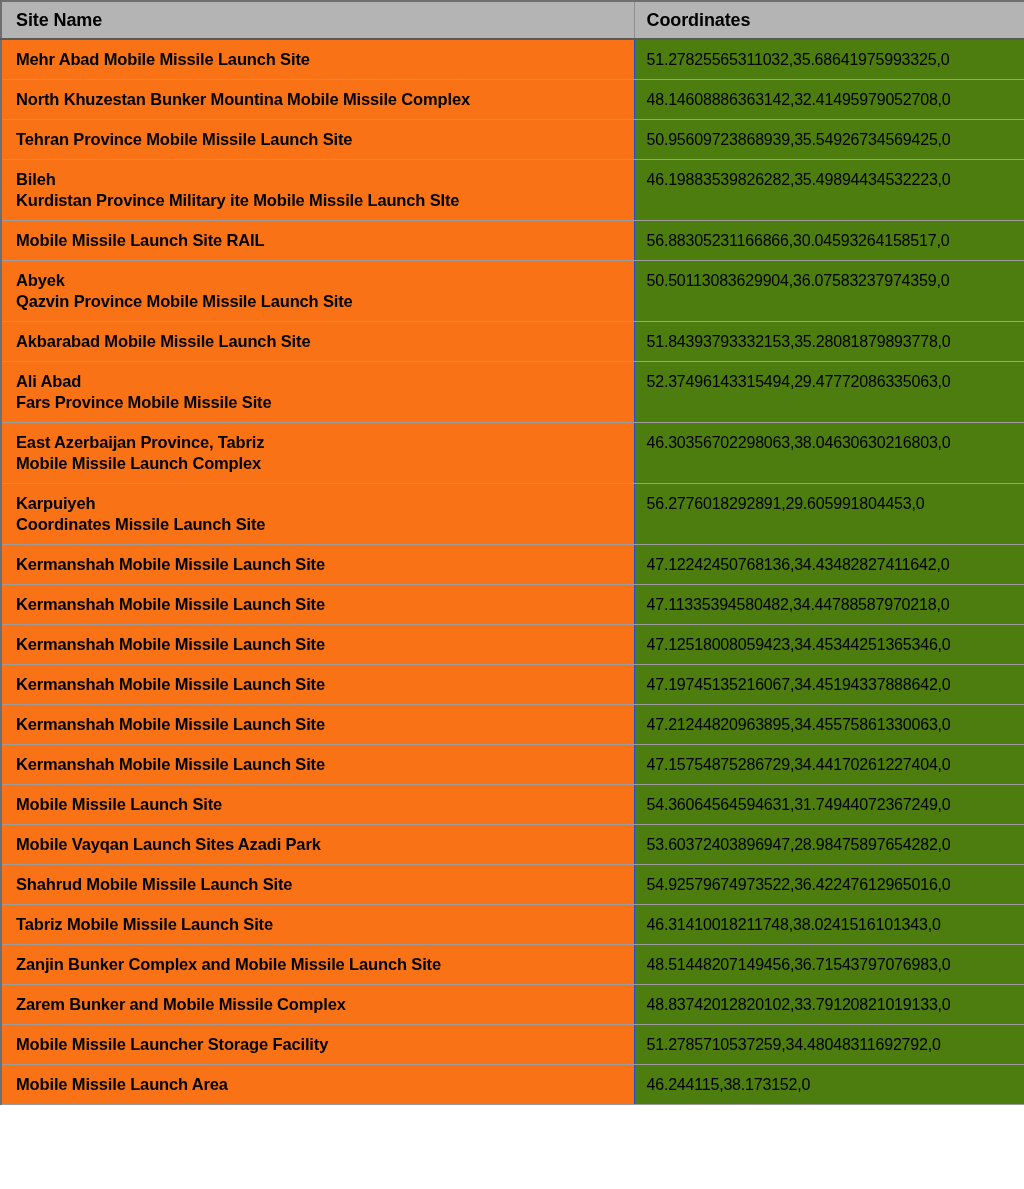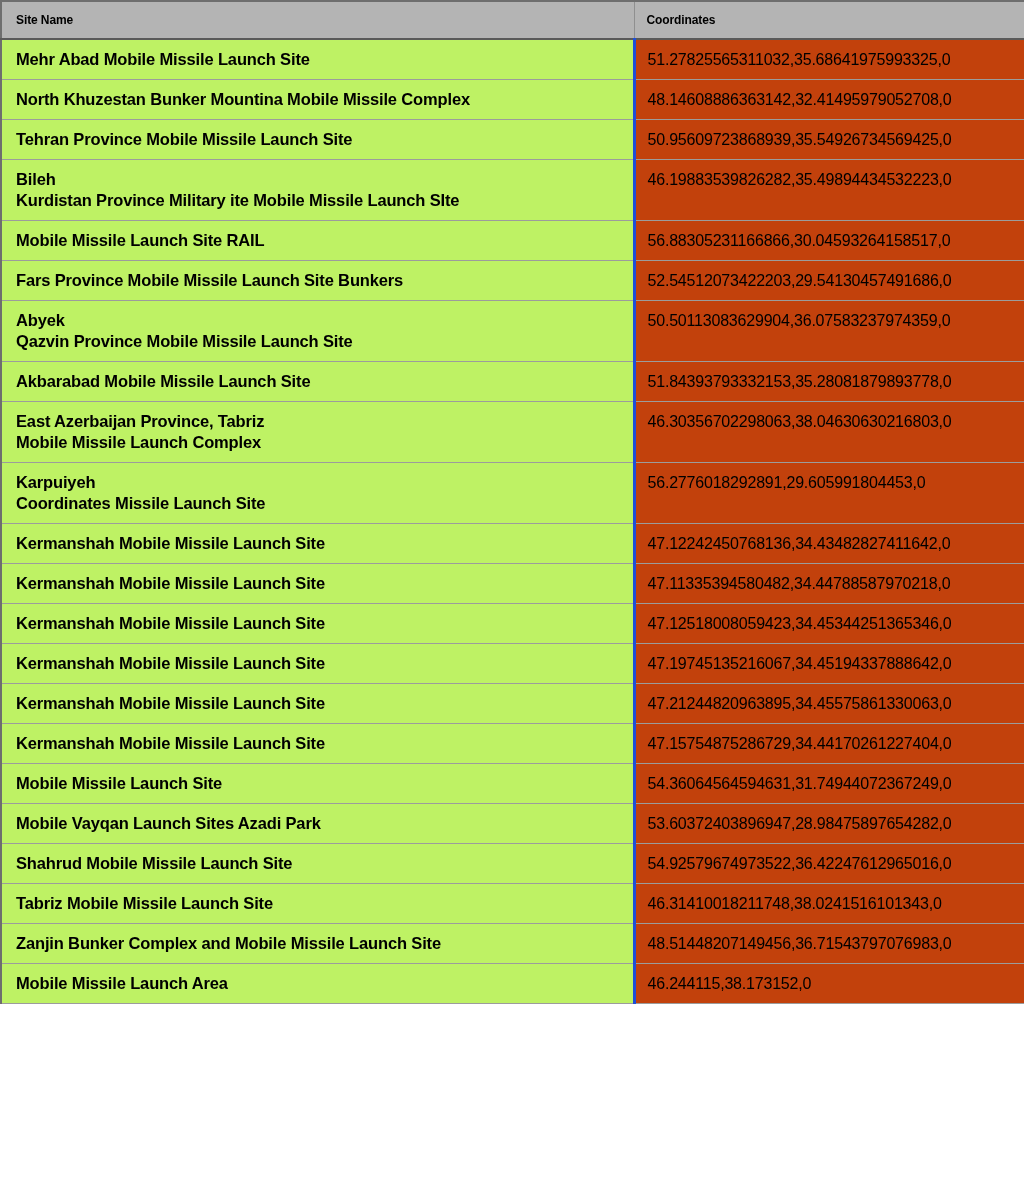--- a/index.html
+++ b/index.html
@@ -29,48 +29,48 @@
 
   
   thead th {
     background: #b4b4b4;
     border-top: 2px solid #6e6e6e;
     border-bottom: 2px solid #5a5a5a;
     border-right: 1px solid #8f8f8f;
     text-align: left;
     vertical-align: middle;
     font-weight: bold;
-    font-size: 12px;
+    font-size: 18px;
     letter-spacing: -0.1px;
     color: #000000;
     height: 38px;
     padding: 0 0 0 14px;
   }
   thead th.h-name { border-left: 2px solid #6e6e6e; }
   thead th.h-coord { border-right: 2px solid #b91c1c; padding-left: 12px; margin-left: 32px; }
 
   
   tbody td {
     vertical-align: top;
     color: #000000;
     border-bottom: 1px solid #9c9c9c;
   }
   td.name {
-    background: #bef264;
+    background: #f97316;
     border-left: 2px solid #6e6e6e;
-    border-right: 3px solid #1d4ed8;
+    border-right: 1px solid #1d4ed8;
     font-weight: bold;
     font-size: 16.5px;
     letter-spacing: -0.15px;
     line-height: 21px;
     padding: 9px 8px 9px 14px;
     white-space: pre-line;
   }
   td.coord {
-    background: #c2410c;
+    background: #4d7c0f;
     border-right: 2px solid #6e6e6e;
     font-weight: normal;
     font-size: 16px;
     letter-spacing: -0.2px;
     line-height: 21px;
     padding: 9px 4px 9px 12px;
   }
   tbody tr:last-child td { border-bottom: 1px solid #9c9c9c; }
 </style>
 </head>
@@ -104,31 +104,32 @@
         <tr>
           <td class="name">Bileh
 Kurdistan Province Military ite Mobile Missile Launch SIte</td>
           <td class="coord">46.19883539826282,35.49894434532223,0</td>
         </tr>
         <tr>
           <td class="name">Mobile Missile Launch Site RAIL</td>
           <td class="coord">56.88305231166866,30.04593264158517,0</td>
         </tr>
         <tr>
-          <td class="name">Fars Province Mobile Missile Launch Site Bunkers</td>
-          <td class="coord">52.54512073422203,29.54130457491686,0</td>
-        </tr>
-        <tr>
           <td class="name">Abyek
 Qazvin Province Mobile Missile Launch Site</td>
           <td class="coord">50.50113083629904,36.07583237974359,0</td>
         </tr>
         <tr>
           <td class="name">Akbarabad Mobile Missile Launch Site</td>
           <td class="coord">51.84393793332153,35.28081879893778,0</td>
+        </tr>
+        <tr>
+          <td class="name">Ali Abad
+Fars Province Mobile Missile Site</td>
+          <td class="coord">52.37496143315494,29.47772086335063,0</td>
         </tr>
         <tr>
           <td class="name">East Azerbaijan Province, Tabriz
 Mobile Missile Launch Complex</td>
           <td class="coord">46.30356702298063,38.04630630216803,0</td>
         </tr>
         <tr>
           <td class="name">Karpuiyeh
 Coordinates Missile Launch Site</td>
           <td class="coord">56.2776018292891,29.605991804453,0</td>
@@ -171,18 +172,26 @@
         </tr>
         <tr>
           <td class="name">Tabriz Mobile Missile Launch Site</td>
           <td class="coord">46.31410018211748,38.0241516101343,0</td>
         </tr>
         <tr>
           <td class="name">Zanjin Bunker Complex and Mobile Missile Launch Site</td>
           <td class="coord">48.51448207149456,36.71543797076983,0</td>
         </tr>
         <tr>
+          <td class="name">Zarem Bunker and Mobile Missile Complex</td>
+          <td class="coord">48.83742012820102,33.79120821019133,0</td>
+        </tr>
+        <tr>
+          <td class="name">Mobile Missile Launcher Storage Facility</td>
+          <td class="coord">51.2785710537259,34.48048311692792,0</td>
+        </tr>
+        <tr>
           <td class="name">Mobile Missile Launch Area</td>
           <td class="coord">46.244115,38.173152,0</td>
         </tr>
       </tbody>
   </table>
 </div>
 
 </body></html>

